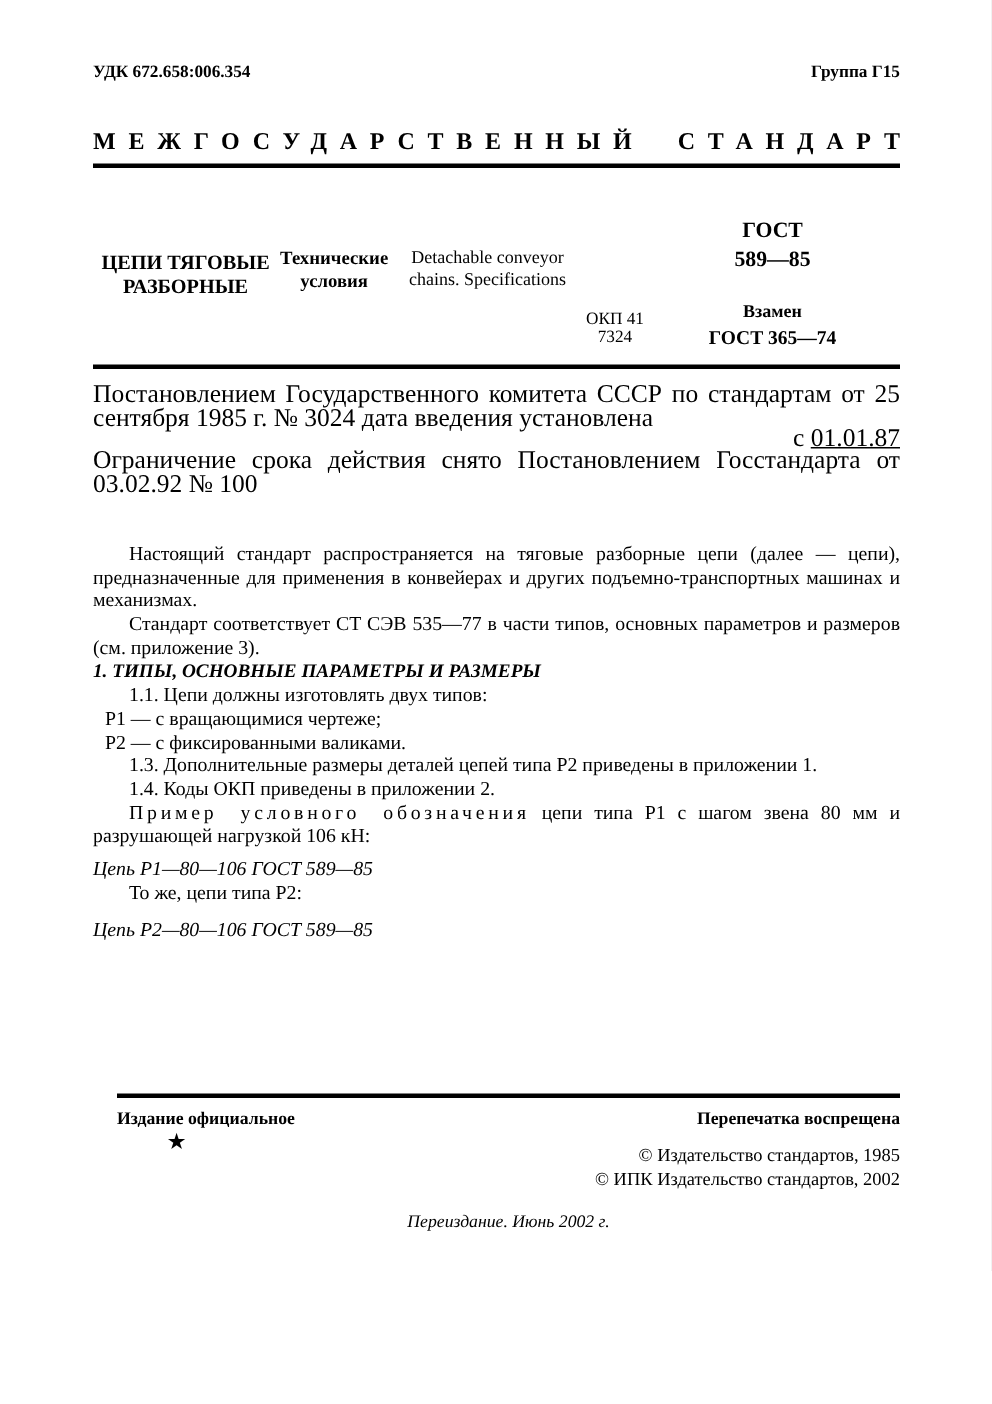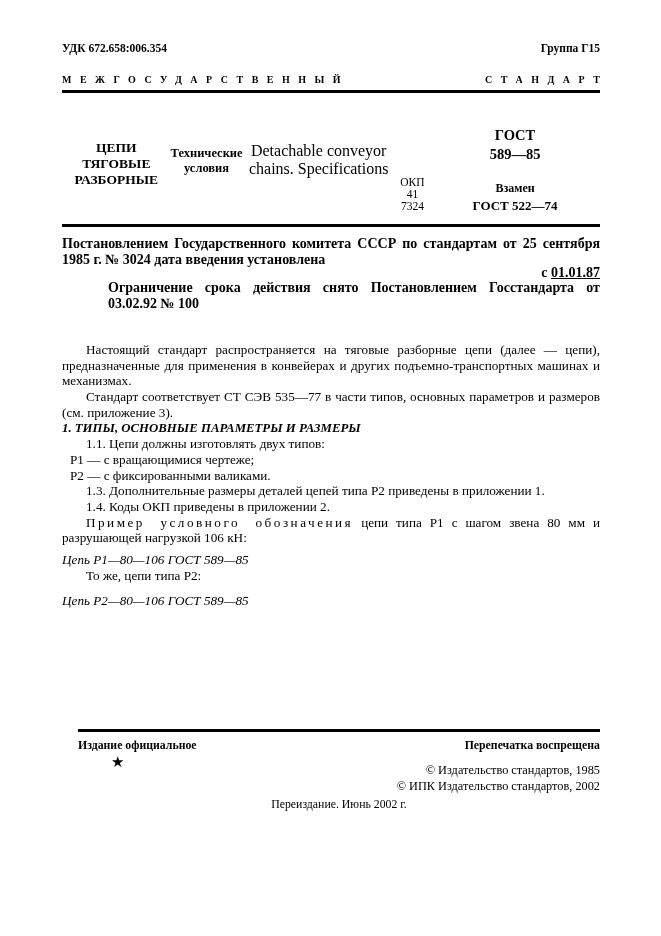--- a/index.html
+++ b/index.html
@@ -20,52 +20,52 @@
     display: flex;
     justify-content: space-between;
     padding-top: 42px;
     font-weight: bold;
     font-size: 11.5px;
     gap: 40px;
   }
   .standard-kind {
     display: flex;
     justify-content: space-between;
-    margin-top: 20px;
+    margin-top: 32px;
     font-weight: bold;
-    font-size: 10px;
+    font-size: 16px;
   }
   .standard-kind span { letter-spacing: 8.5px; }
   .standard-kind span:last-child { margin-right: -8.5px; }
   .rule { height: 3px; background: #000; margin-top: 5px; }
 
   .title-flex { display: flex; align-items: stretch; }
   .title-left {
     width: 368px;
     display: flex;
     flex-direction: row;
     align-items: center;
     text-align: center;
   }
   .doc-title   { margin-top: 21px; font-weight: bold; font-size: 13.5px; }
   .doc-subtitle{ margin-top: 14px; font-weight: bold; font-size: 12.5px; }
-  .doc-title-en{ margin-top: 13px; font-size: 16px; }
+  .doc-title-en{ margin-top: 13px; font-size: 12px; }
   .okp { margin-top: auto; align-self: flex-start; font-size: 11.5px; padding-bottom: 2px; }
   .title-right { flex: 1; text-align: center; }
   .designation { margin-top: 33px; font-weight: bold; font-size: 14.5px; line-height: 19px; }
   .replaces-label  { margin-top: 17px; font-weight: bold; font-size: 12px; }
   .replaces-number { margin-top: 2px;  font-weight: bold; font-size: 13px; }
 
   .rule2 { height: 3px; background: #000; margin-top: 10px; }
 
-  .decree { margin-top: 9px; font-weight: bold; font-size: 14px; line-height: 16px; }
+  .decree { margin-top: 9px; font-weight: normal; font-size: 17px; line-height: 16px; }
   .decree-adoption { text-align: justify; }
   .decree-date-line { text-align: right; margin-top: -3px; }
   .decree-date-line .date-underline { text-decoration: underline; }
-  .decree-limitation { margin-top: -1px; text-align: justify; margin-left: 46px; }
+  .decree-limitation { margin-top: -1px; text-align: justify; }
 
   .body-text { margin-top: 30px; font-size: 13.2px; line-height: 15.7px; }
   .body-text p { margin: 0; text-align: justify; }
   .ind24 { text-indent: 24px; }
   .ind8  { text-indent: 8px; }
   .section-heading {
     text-align: center;
     font-weight: bold;
     font-size: 12.8px;
     margin-top: 8px;
@@ -88,21 +88,21 @@
   .footer-row {
     display: flex;
     justify-content: space-between;
     font-weight: bold;
     font-size: 11.8px;
     margin-top: 6px;
   }
   .footer-mid { display: flex; justify-content: space-between; align-items: flex-start; margin-top: 2px; }
   .star { font-size: 15px; margin-left: 33px; line-height: 14px; }
   .copyright { text-align: right; font-size: 12.3px; line-height: 16px; margin-top: 7px; }
-  .reissue { text-align: center; font-size: 11.8px; margin-top: 3px; }
+  .reissue { text-align: center; font-style: italic; font-size: 11.8px; margin-top: 13px; }
 </style>
 </head>
 <body>
 
 <div class="page">
   <div class="content">
 
     <div class="udk-row">
       <span>УДК 672.658:006.354</span>
       <span>Группа Г15</span>
@@ -120,21 +120,21 @@
         <div class="doc-subtitle">Технические условия</div>
         <div class="doc-title-en">Detachable conveyor chains. Specifications</div>
         <div class="okp">ОКП 41 7324</div>
       </div>
       <div class="title-right">
         <div class="designation">
           <div>ГОСТ</div>
           <div>589—85</div>
         </div>
         <div class="replaces-label">Взамен</div>
-        <div class="replaces-number">ГОСТ 522—74</div>
+        <div class="replaces-number">ГОСТ 365—74</div>
       </div>
     </div>
 
     <div class="rule2"></div>
 
     <div class="decree">
       <div class="decree-adoption">Постановлением Государственного комитета СССР по стандартам от 25 сентября 1985 г. №  3024 дата введения установлена</div>
       <div class="decree-date-line">
         <span>с </span><span class="date-underline">01.01.87</span>
       </div>

